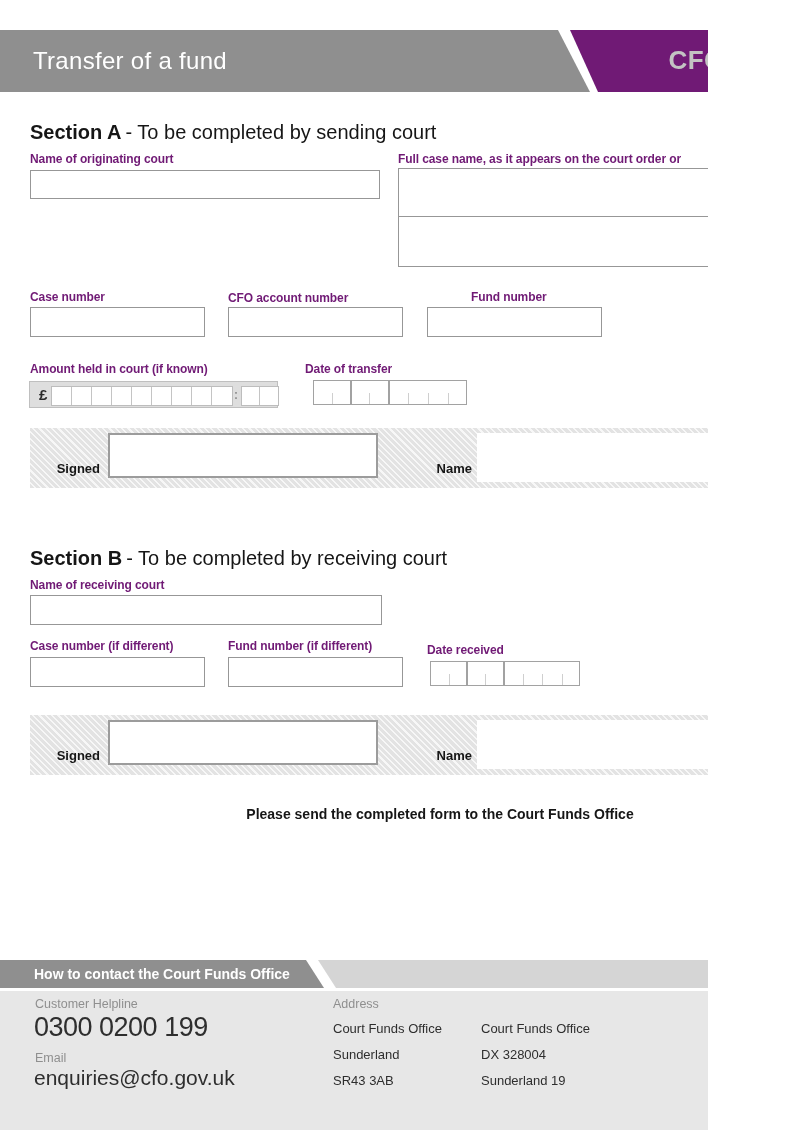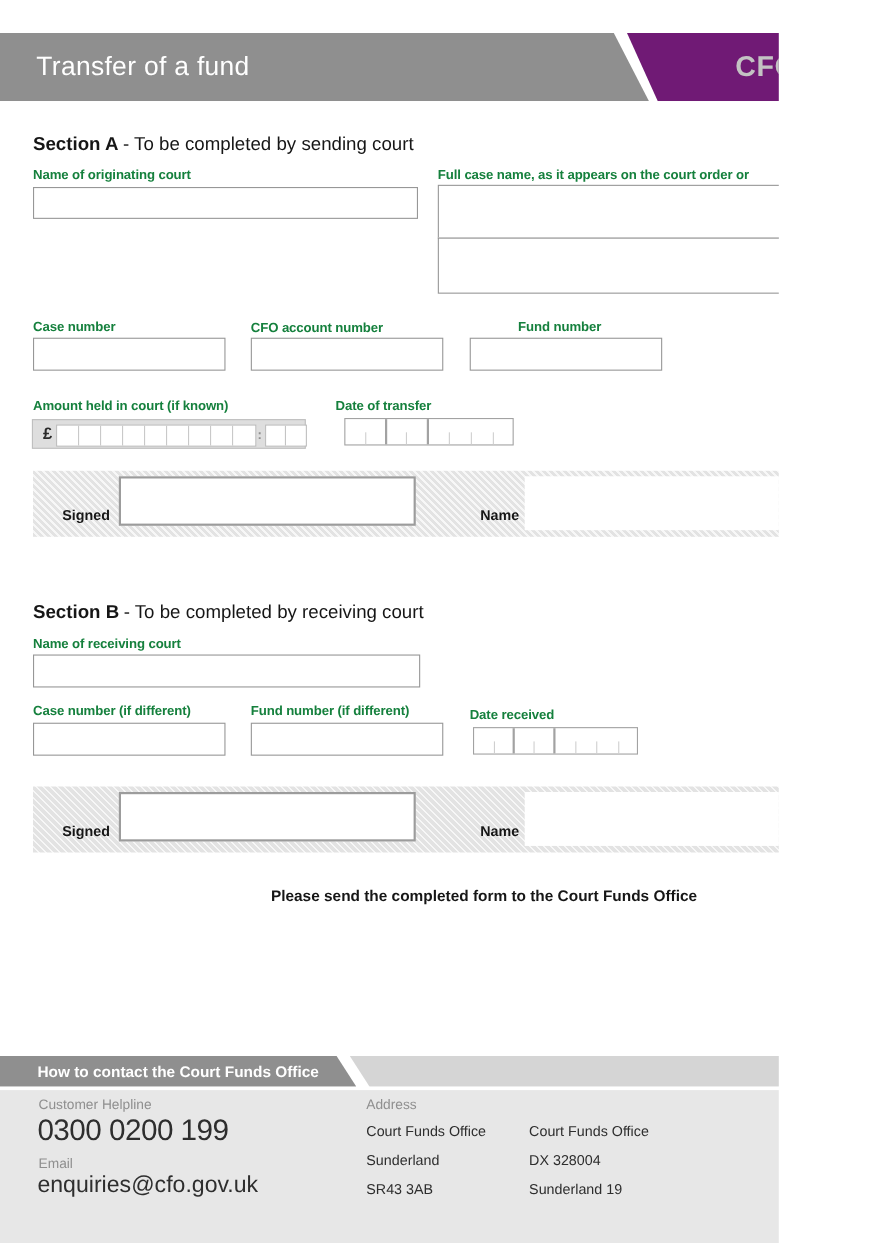--- a/index.html
+++ b/index.html
@@ -11,24 +11,24 @@
     background:#8f8f8f; clip-path:polygon(0 0, 558px 0, 100% 100%, 0 100%); }
   .band-title { position:absolute; left:33px; top:0; height:62px; line-height:62px;
     color:#ffffff; font-size:24px; font-weight:400; letter-spacing:0.3px; }
   .band-light { position:absolute; left:570px; top:30px; width:230px; height:62px;
     background:#701a75; clip-path:polygon(0 0, 100% 0, 100% 100%, 28px 100%); }
   .cfo-code { position:absolute; right:24px; top:15px; font-size:26px; font-weight:700;
     color:#c3c3c3; letter-spacing:0.5px; }
   .cfo-version { position:absolute; right:24px; top:45px; font-size:12px; color:#b9b9b9; }
 
   
-  .sec-head { position:absolute; font-size:17px; color:#161616; }
+  .sec-head { position:absolute; font-size:20px; color:#161616; }
   .sec-head b { font-weight:700; }
   .sec-head span { font-weight:400; margin-left:4px; }
-  .lbl { position:absolute; font-size:12px; font-weight:700; color:#15803d; letter-spacing:-0.1px; }
+  .lbl { position:absolute; font-size:12px; font-weight:700; color:#701a75; letter-spacing:-0.1px; }
   .box { position:absolute; background:#fff; border:1.5px solid #979797; }
 
   
   .signed-band { position:absolute; left:30px; width:740px; height:60px;
     background:repeating-linear-gradient(45deg, #e3e3e3 0px, #e3e3e3 3px, #f7f7f7 3px, #f7f7f7 4.5px); }
   .signed-lbl { position:absolute; left:0; width:70px; top:33px; text-align:right;
     font-size:13px; font-weight:700; color:#161616; }
   .sig-box { position:absolute; left:78px; top:5px; width:270px; height:45px;
     background:#fff; border:2px solid #9c9c9c; }
   .name-lbl { position:absolute; left:378px; width:64px; top:33px; text-align:right;

